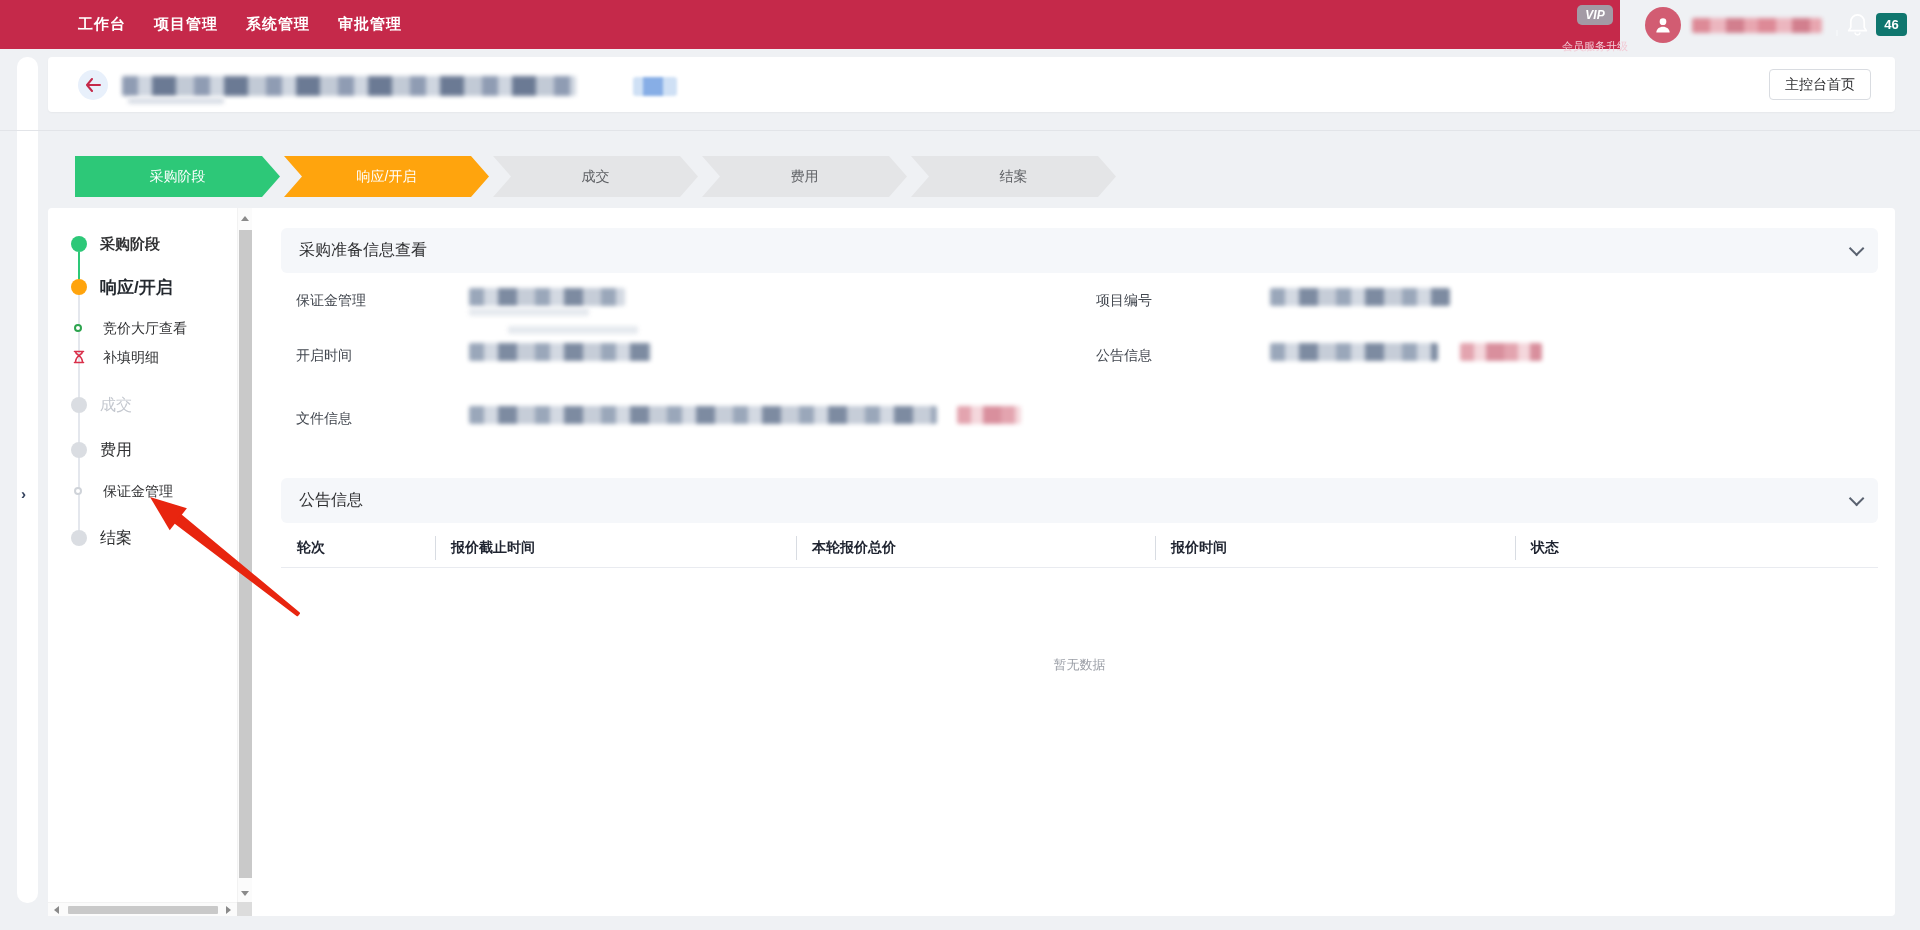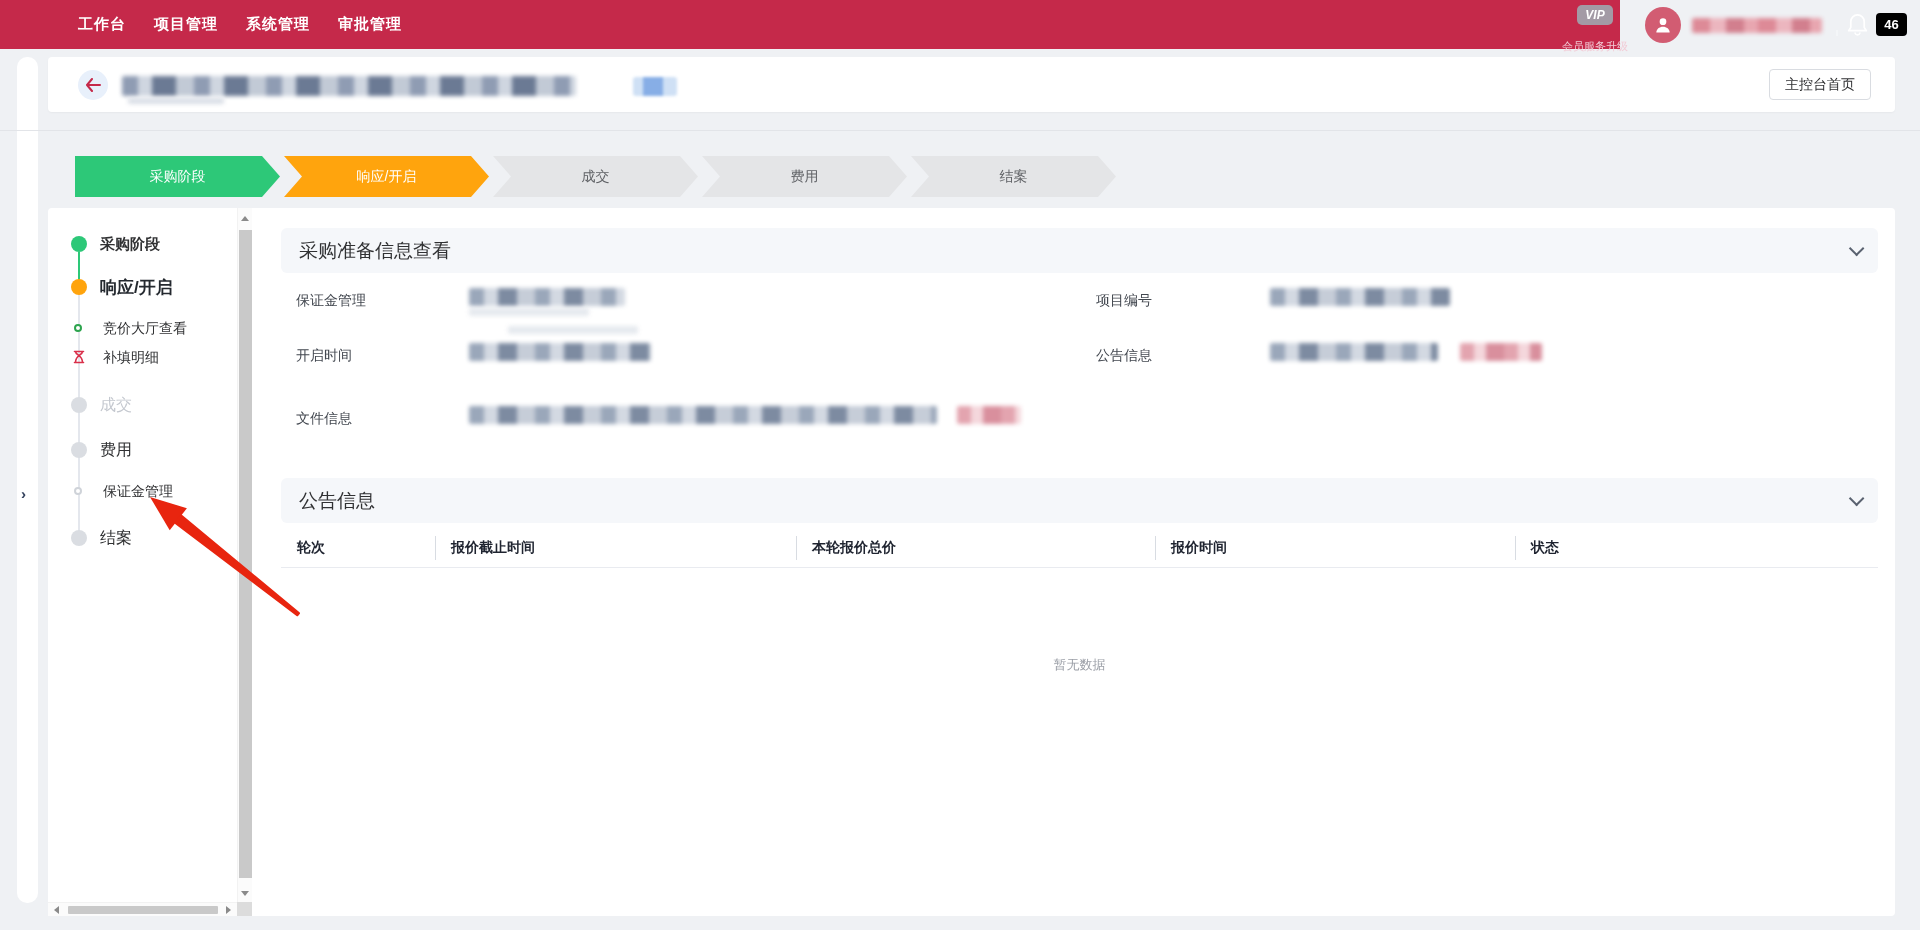--- a/index.html
+++ b/index.html
@@ -15,21 +15,21 @@
     border-radius:5px; color:#fff; font-size:12px; font-weight:bold; font-style:italic; }
   .vip-caption { margin-top:14px; font-size:11px; color:#F2CBD6; white-space:nowrap; }
   .avatar { position:absolute; left:1645px; top:7px; width:36px; height:36px; border-radius:50%;
     background:#D25C72; display:flex; align-items:center; justify-content:center; }
   .user-redact { position:absolute; left:1692px; top:18px; width:130px; height:15px; border-radius:2px;
     background:repeating-linear-gradient(90deg,#dd8a97 0 18px,#ecb6bf 18px 34px,#d27f8e 34px 52px,#e8a6b0 52px 66px);
     filter:blur(2px); }
   .nav-tick { position:absolute; left:1836px; top:30px; width:2px; height:6px; background:rgba(255,255,255,.35); }
   .bell { position:absolute; left:1846px; top:12px; cursor:pointer; }
   .notif-badge { position:absolute; left:1876px; top:13px; min-width:31px; height:23px; padding:0 6px;
-    background:#000000; border-radius:4px; color:#fff; font-size:13px; font-weight:bold;
+    background:#0f766e; border-radius:4px; color:#fff; font-size:13px; font-weight:bold;
     display:flex; align-items:center; justify-content:center; }
 
   
   .left-strip { position:absolute; left:17px; top:57px; width:21px; height:846px; background:#fff; border-radius:10px; }
   .left-strip .chev { position:absolute; left:4px; top:428px; font-size:15px; color:#33415C; font-weight:bold; cursor:pointer; }
 
   
   .hdr-panel { position:absolute; left:48px; top:57px; width:1847px; height:55px; background:#fff;
     border-radius:4px; box-shadow:0 1px 2px rgba(0,0,0,.04); }
   .back-btn { position:absolute; left:30px; top:13px; width:30px; height:30px; border-radius:50%;
@@ -73,21 +73,21 @@
   .tri-down  { position:absolute; left:3px; bottom:6px; width:0; height:0; border-left:4px solid transparent; border-right:4px solid transparent; border-top:5px solid #8A8A8A; }
   .hsb { position:absolute; left:0; top:694px; width:189px; height:14px; background:#FBFBFB; border-top:1px solid #F2F2F2; }
   .hsb-thumb { position:absolute; left:20px; top:3px; width:150px; height:8px; background:#C9C9C9; border-radius:1px; }
   .tri-left  { position:absolute; left:6px; top:3px; width:0; height:0; border-top:4px solid transparent; border-bottom:4px solid transparent; border-right:5px solid #8A8A8A; }
   .tri-right { position:absolute; right:6px; top:3px; width:0; height:0; border-top:4px solid transparent; border-bottom:4px solid transparent; border-left:5px solid #8A8A8A; }
   .sb-corner { position:absolute; left:189px; top:694px; width:15px; height:14px; background:#DCDCDC; }
 
   
   .sec-hdr { position:absolute; left:233px; width:1597px; height:45px; background:#F5F7FA; border-radius:6px;
     display:flex; align-items:center; justify-content:space-between; padding:0 18px; }
-  .sec-title { font-size:19px; color:#303133; font-weight:500; }
+  .sec-title { font-size:16px; color:#303133; font-weight:500; }
   .sec-chev { width:11px; height:11px; border-right:2px solid #5A6270; border-bottom:2px solid #5A6270;
     transform:rotate(45deg) translateY(-3px); cursor:pointer; }
 
   .field-label { position:absolute; font-size:14px; color:#42474F; }
   .rx { position:absolute; border-radius:2px; filter:blur(2px);
     background:repeating-linear-gradient(90deg,#9aa7ba 0 15px,#d3d9e2 15px 29px,#7d8ba1 29px 48px,#c6cdd8 48px 66px); }
   .rx-light { position:absolute; border-radius:2px; filter:blur(2px); background:#dde2e9; opacity:.75; }
   .rx-pink { position:absolute; border-radius:2px; filter:blur(2px);
     background:repeating-linear-gradient(90deg,#e3a4af 0 14px,#f4d7dc 14px 26px,#d98f9d 26px 44px); }
 

